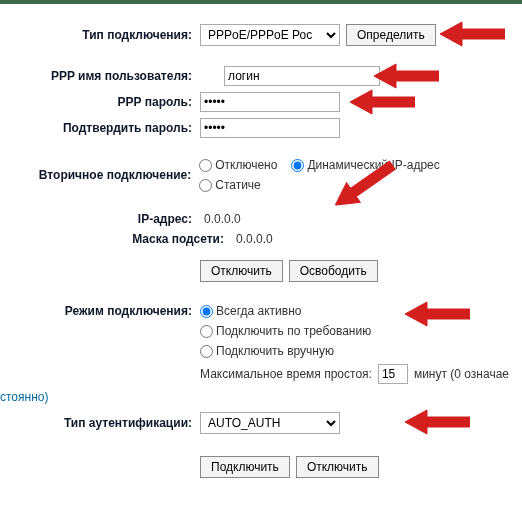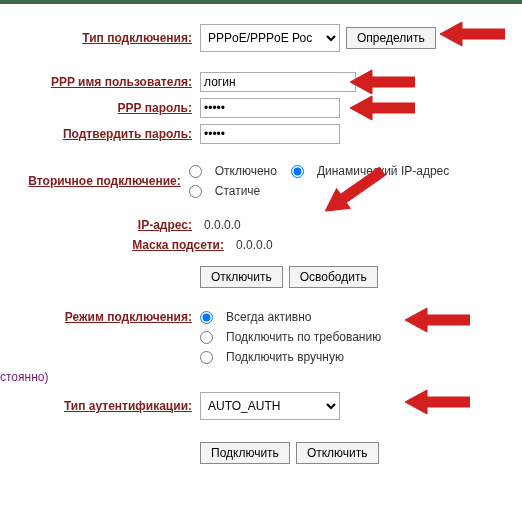--- a/index.html
+++ b/index.html
@@ -23,69 +23,68 @@
   .row {
     display: flex;
     align-items: center;
     margin-bottom: 10px;
   }
   .row.tight { margin-bottom: 6px; }
   .lbl {
     width: 200px;
     text-align: right;
     font-weight: bold;
-    color: #7f1d1d;
+    color: #0f172a;
     padding-right: 8px;
     box-sizing: border-box;
-    text-decoration: underline;
   }
   .ctrl {
     display: flex;
     align-items: center;
     gap: 6px;
     flex-wrap: wrap;
     position: relative;
   }
   select, input[type="text"], input[type="password"] {
     font-family: Arial, Helvetica, sans-serif;
     font-size: 12px;
     border: 1px solid #aaa;
     padding: 2px 3px;
     background: #fff;
     box-sizing: border-box;
   }
-  select { height: 28px; }
+  select { height: 22px; }
   input[type="text"], input[type="password"] { height: 20px; }
   .btn {
     font-family: Arial, Helvetica, sans-serif;
     font-size: 12px;
     border: 1px solid #888;
     background: #f4f4f4;
     padding: 3px 10px;
     cursor: pointer;
   }
   .radio-item {
     display: inline-flex;
     align-items: center;
-    gap: 13px;
+    gap: 3px;
     margin-right: 8px;
   }
   .radio-item input { margin: 0; }
   .val-text { padding-left: 4px; }
   .arrow {
     position: absolute;
     fill: #d41f1f;
     stroke: #d41f1f;
     pointer-events: none;
   }
   .truncated-left {
     position: absolute;
     left: 0;
     font-size: 12px;
-    color: #701a75;
+    color: #0369a1;
   }
 </style>
 </head>
 <body>
 
 <div class="topbar"></div>
 
 <div class="panel">
 
   <div class="row" style="margin-bottom:20px; position:relative;">
@@ -94,21 +93,21 @@
       <select style="width:140px;">
         <option>PPPoE/PPPoE Рос</option>
       </select>
       <button class="btn">Определить</button>
       <svg class="arrow" style="left:240px; top:-4px;" width="65" height="28" viewBox="0 0 65 28">
         <polygon points="0,14 22,2 22,9 65,9 65,19 22,19 22,26"></polygon>
       </svg>
     </div>
   </div>
 
-  <div class="row tight" style="position:relative;">
+  <div class="row tight" style="position:relative;gap:24px;">
     <div class="lbl">PPP имя пользователя:</div>
     <div class="ctrl">
       <input type="text" style="width: 156px;" value="логин">
       <svg class="arrow" style="left:150px; top:-4px;" width="65" height="28" viewBox="0 0 65 28">
         <polygon points="0,14 22,2 22,9 65,9 65,19 22,19 22,26"></polygon>
       </svg>
     </div>
   </div>
 
   <div class="row tight" style="position:relative;">
@@ -192,20 +191,28 @@
       </label>
     </div>
   </div>
   <div class="row tight">
     <div class="lbl"></div>
     <div class="ctrl">
       <label class="radio-item">
         <input type="radio" name="mode" style="">
         <span>Подключить вручную</span>
       </label>
+    </div>
+  </div>
+  <div class="row" style="margin-bottom:6px; position:relative;">
+    <div class="lbl"></div>
+    <div class="ctrl" style="white-space:nowrap;">
+      <span>Максимальное время простоя:</span>
+      <input type="text" style="width: 30px; text-align: left;" value="15">
+      <span>минут (0 означае</span>
     </div>
   </div>
 
   <div style="position:relative; height:22px;">
     <span class="truncated-left" style="top:0;">стоянно)</span>
   </div>
 
   <div class="row" style="margin-bottom:22px; position:relative;">
     <div class="lbl">Тип аутентификации:</div>
     <div class="ctrl">

